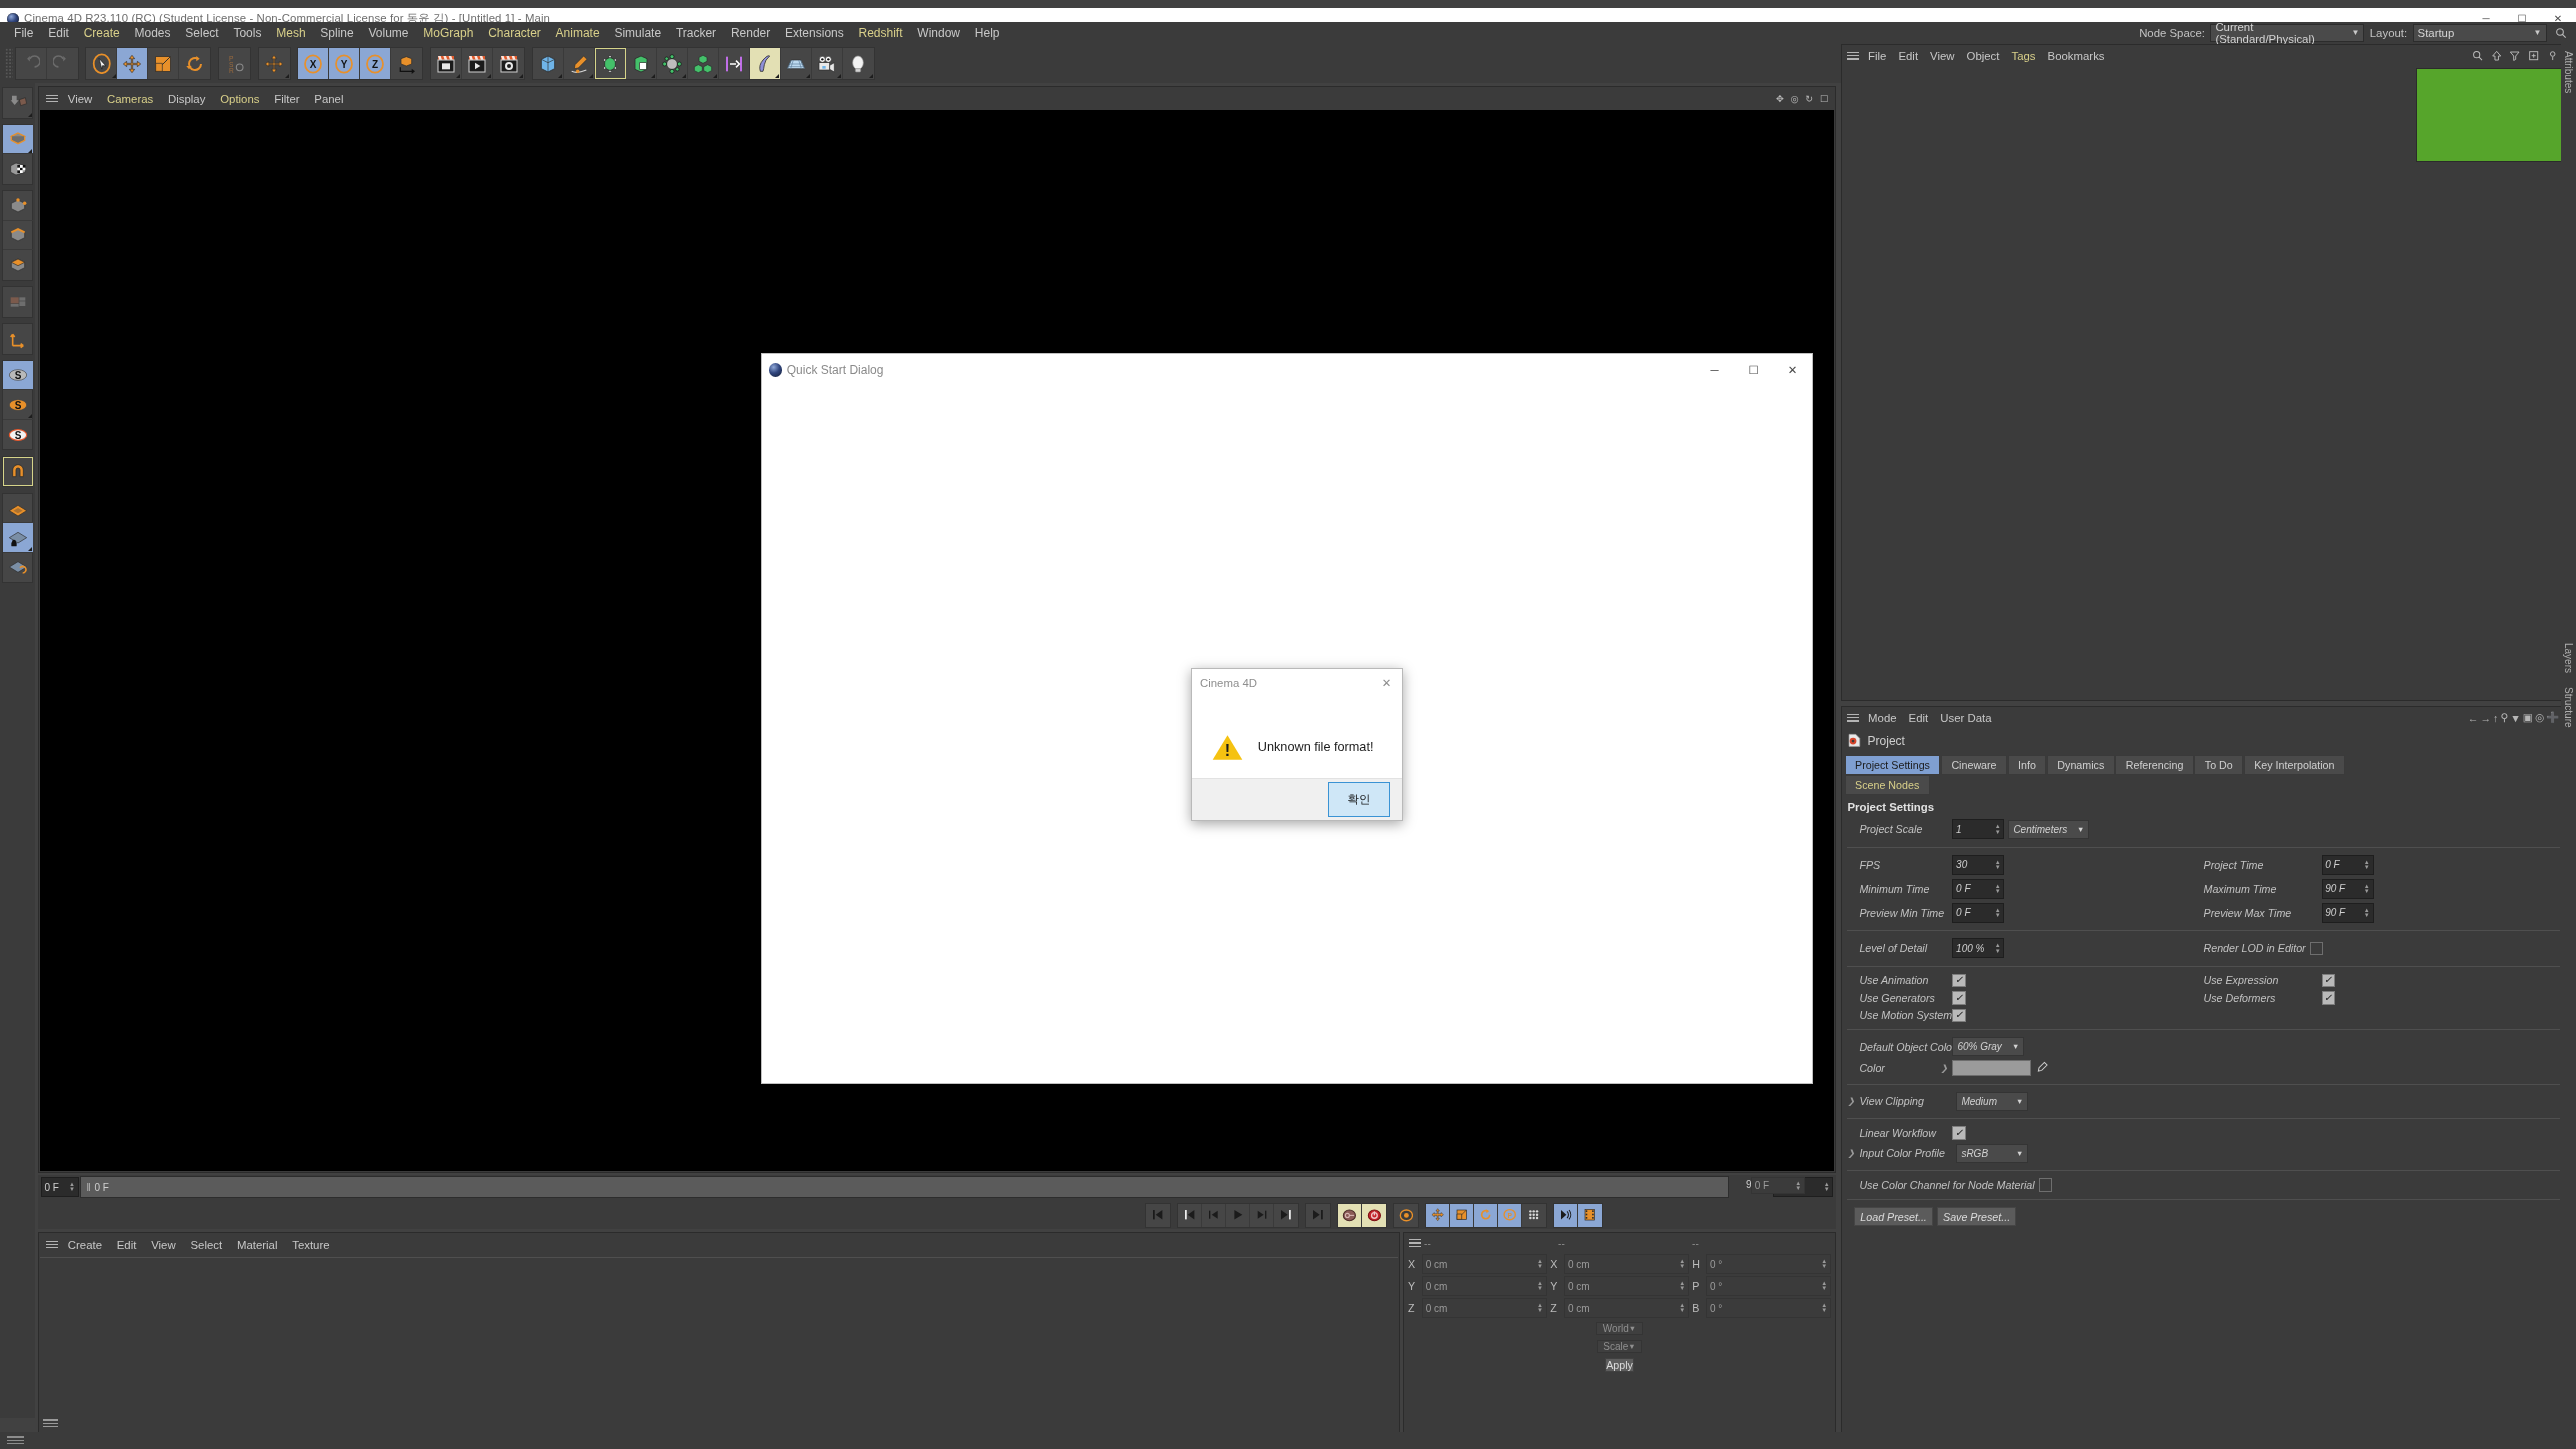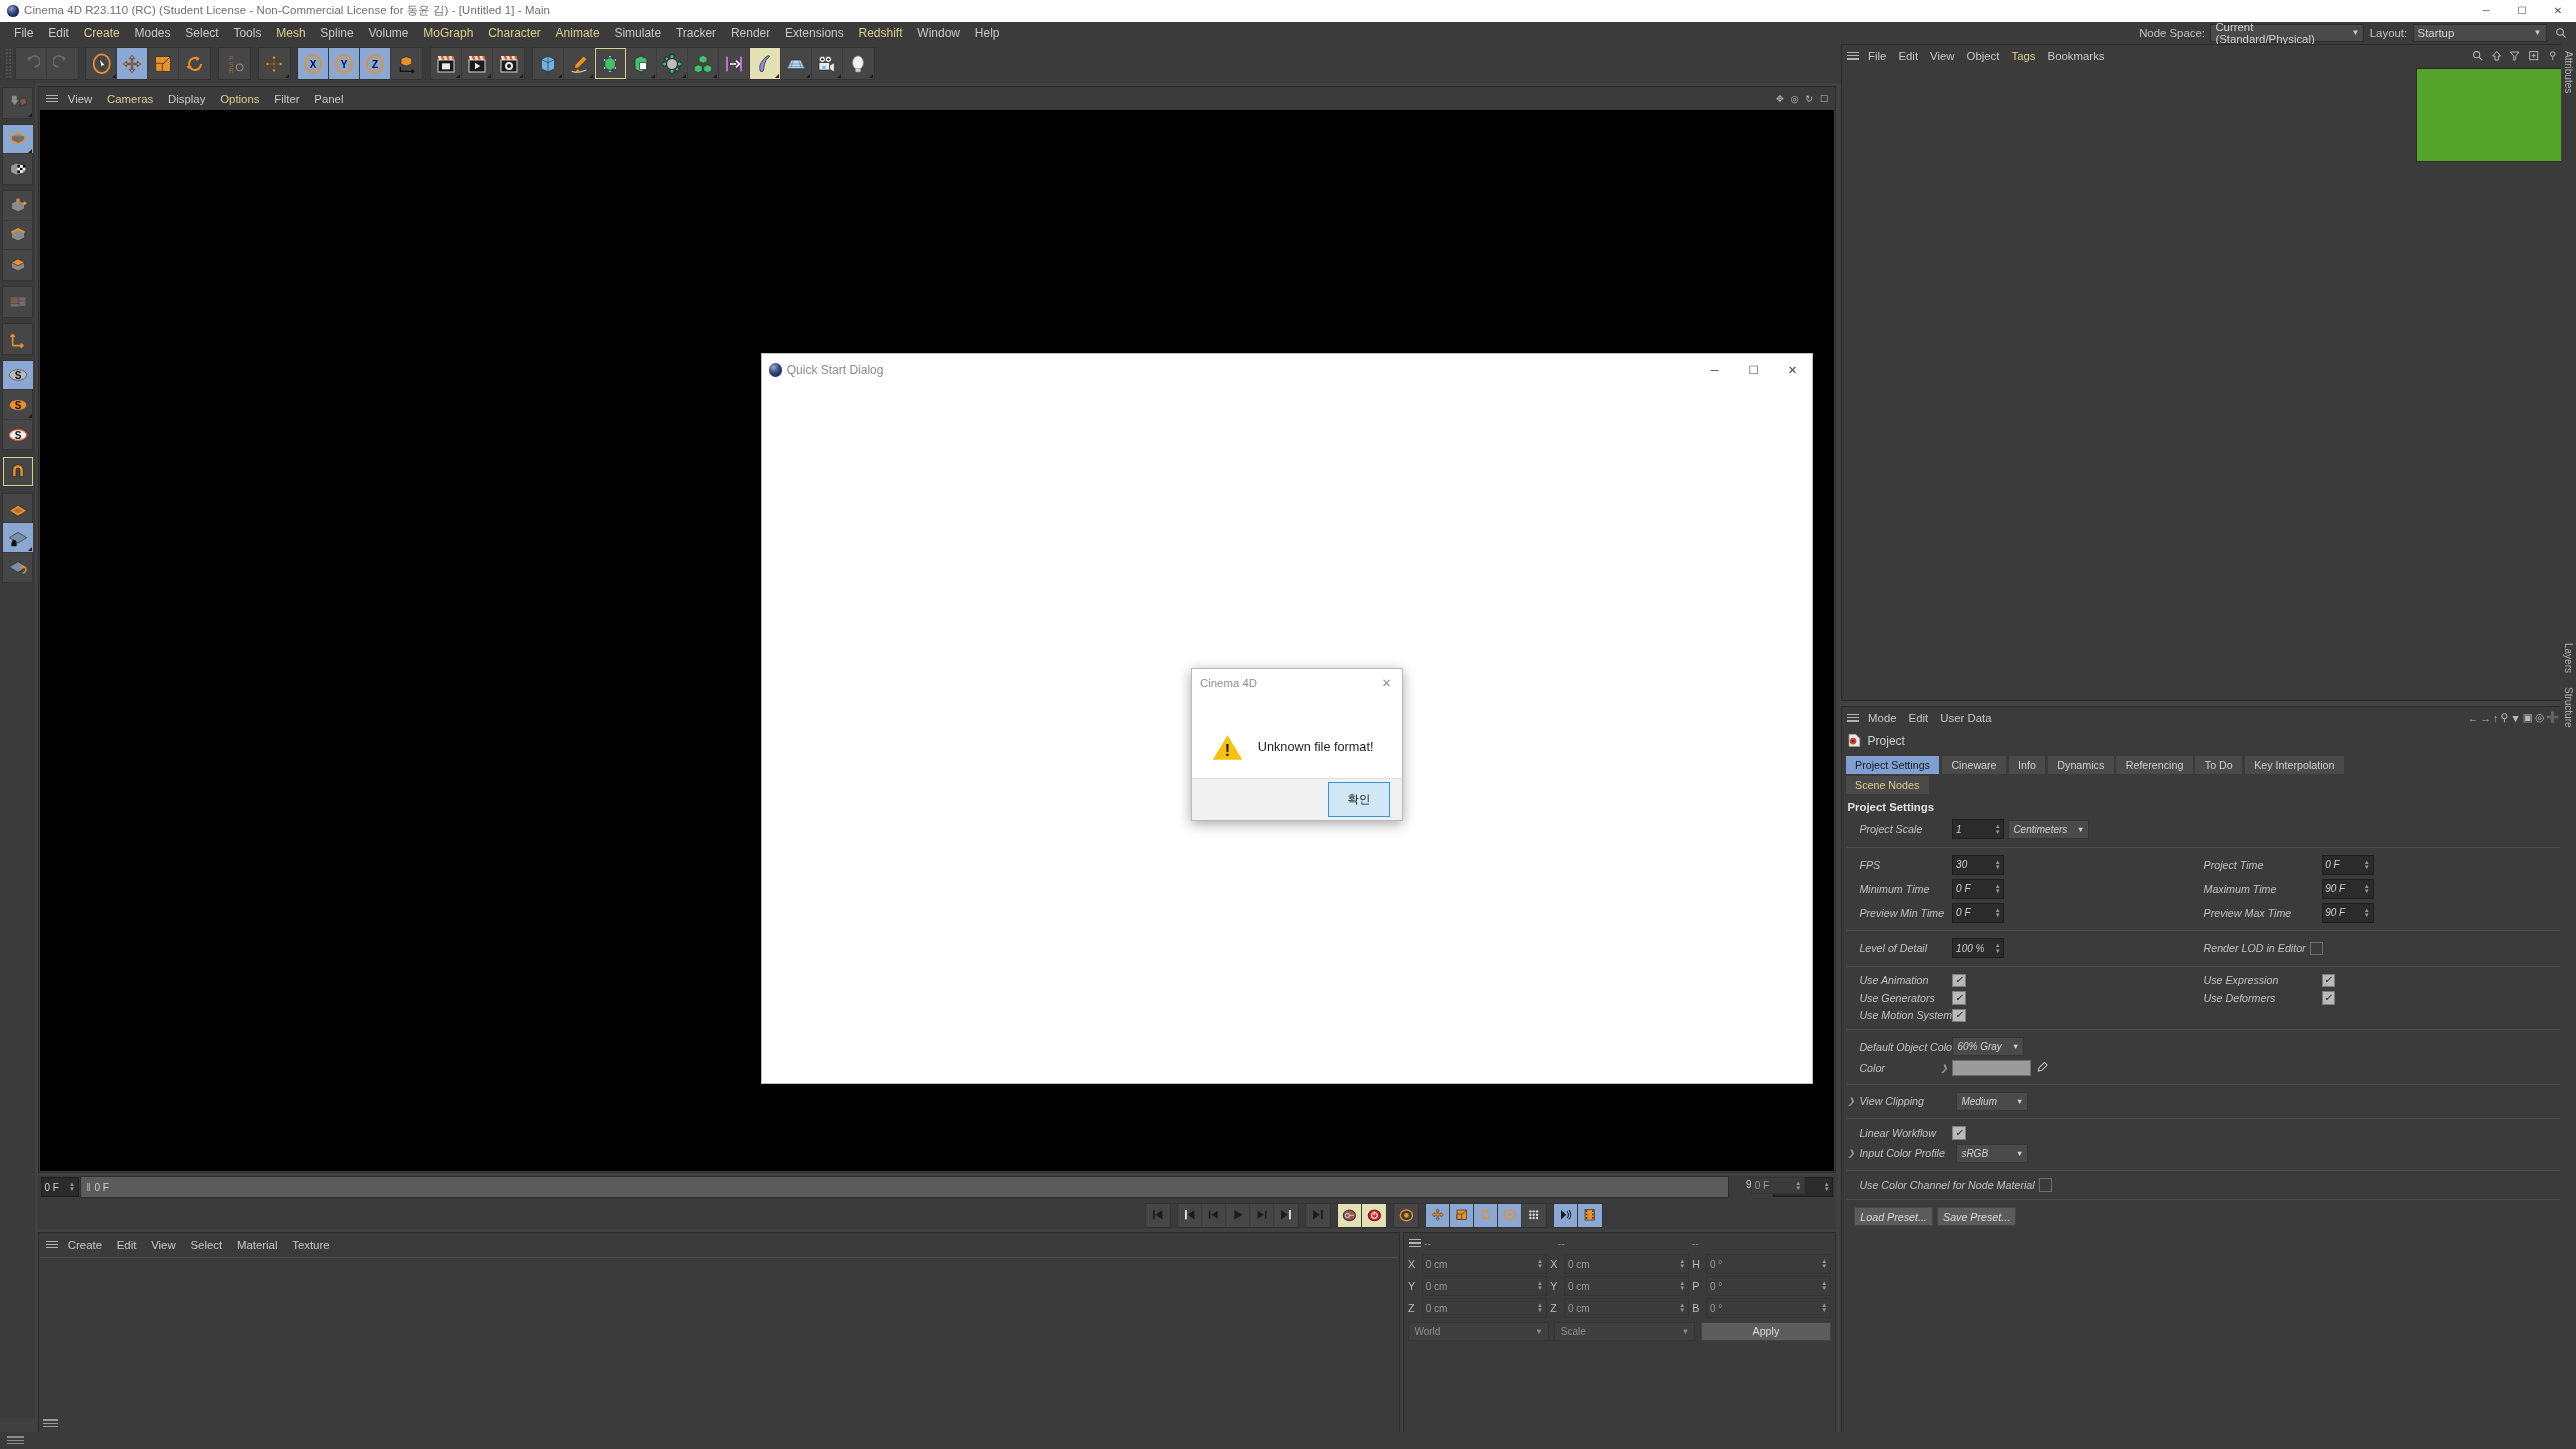--- a/index.html
+++ b/index.html
@@ -6,21 +6,21 @@
   html,body{
     width:2576px; height:1449px; overflow:hidden;
     background:#3b3b3b;
     font-family:"Liberation Sans", sans-serif;
     -webkit-font-smoothing:antialiased;
   }
   #app{ position:relative; width:2576px; height:1449px; background:#414141; }
 
   
   .winbar{
-    position:absolute; left:0; top:0; width:2576px; height:21.5px;
+    position:absolute; left:0; top:8px; width:2576px; height:21.5px;
     background:#ffffff; display:flex; align-items:center;
   }
   .winbar .c4dlogo{
     width:12px;height:12px;margin-left:6.7px;margin-right:5.4px;border-radius:50%;
     background:radial-gradient(circle at 35% 30%, #8fa8d8 0%, #31467e 45%, #101a33 100%);
     box-shadow:inset 0 0 1.3px #000;
   }
   .winbar .title{ font-size:11.4px; color:#6d6d6d; letter-spacing:0.1px; white-space:nowrap;}
   .winbar .wbtns{ margin-left:auto; display:flex; height:21.5px; }
   .winbar .wbtn{
@@ -143,21 +143,21 @@
   
   .coord{
     position:absolute; left:1403px; top:1232px; width:433px; height:201px;
     background:#3b3b3b; border:0.7px solid #2b2b2b;
   }
   .coordhdr{ height:20px; display:flex; align-items:center; padding-left:2.7px; gap:0; }
   .coordhdr .dd{ color:#8d8d8d; font-size:10px; }
   .crow{ display:flex; align-items:center; height:22px; padding:0 4px; gap:3.4px;}
   .crow .ax{ width:10.7px; color:#bdbdbd; font-size:10.7px; text-align:left;}
   .crow .fld{ flex:1; }
-  .cfoot{ display:flex; gap:5.4px; padding:2.7px 4px; align-items:center;}
+  .cfoot{ display:flex; gap:5.4px; padding:2.7px 4px; align-items:center;flex-direction:column;}
   .cfoot .sel2{ flex:1; background:#3f3f3f; border:0.7px solid #343434; color:#8f8f8f;
                 height:19px; display:flex; align-items:center; padding:0 5.4px; font-size:10px;}
   .cfoot .sel2 .cv{ margin-left:auto; font-size:7.4px;}
   .applybtn{ flex:1; background:#5d5d5d; border:0.7px solid #414141; color:#dcdcdc; height:19px;
              display:flex;align-items:center;justify-content:center;font-size:10.7px;}
 
   
   .objmgr{
     position:absolute; left:1841px; top:44px; width:725px; height:657px;
     background:#3b3b3b; border:0.7px solid #2b2b2b;

